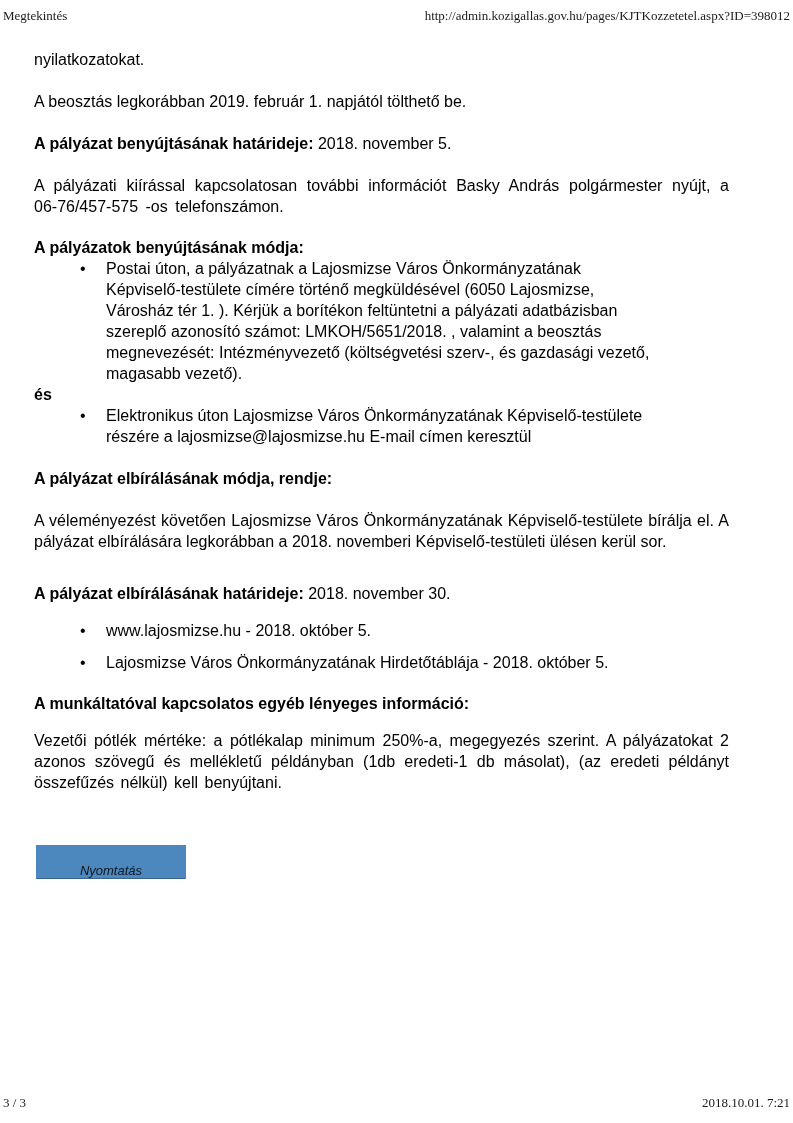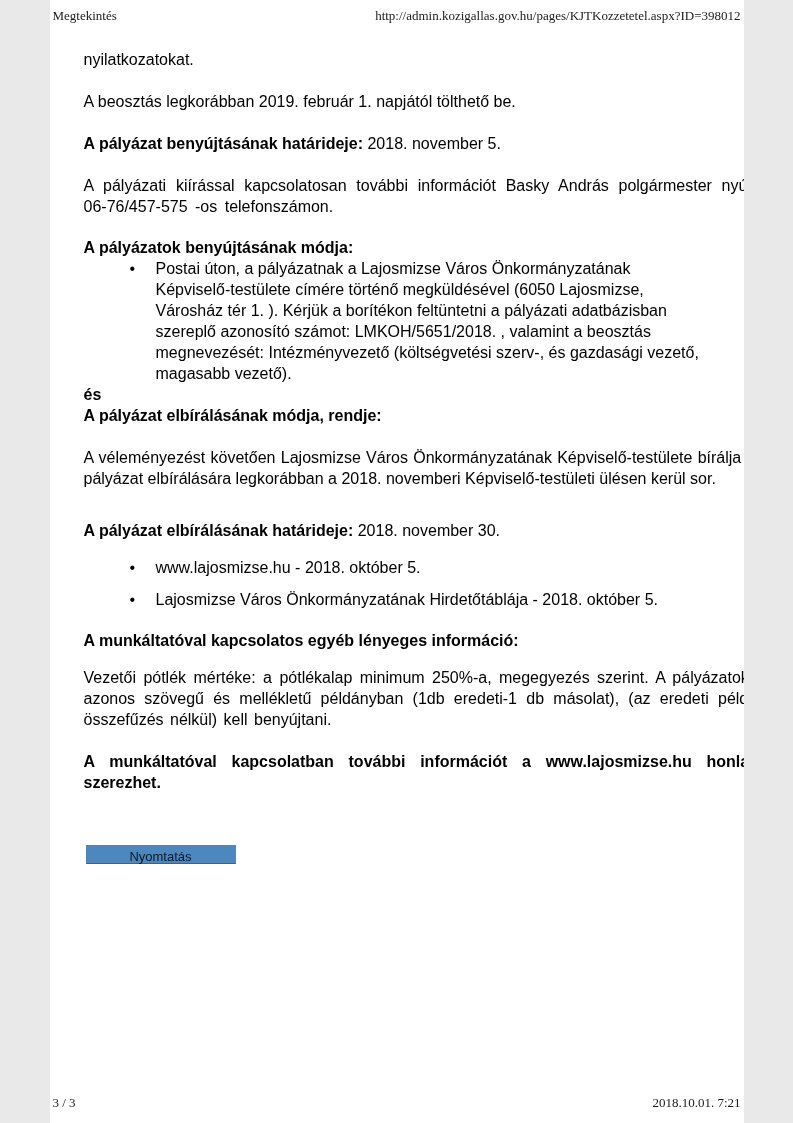--- a/index.html
+++ b/index.html
@@ -1,18 +1,18 @@
 <!DOCTYPE html>
 <html lang="hu" style="--button-bg: #4c87be; --button-text: #10181f;"><head>
 <meta charset="utf-8">
 <style>
   html, body { margin: 0; padding: 0; background: #e9e9e9; }
   .page {
     position: relative;
-    width: 694px;
+    width: 793px;
     height: 1123px;
     margin: 0 auto;
     background: #ffffff;
     font-family: "Liberation Sans", "DejaVu Sans", sans-serif;
     font-size: 16px;
     line-height: 21px;
     color: #000;
     overflow: hidden;
   }
   
@@ -63,22 +63,23 @@
     margin-left: 2px;
     background: var(--button-bg, #4c87be);
     color: var(--button-text, #10181f);
     border: 1px solid var(--button-bg, #4c87be);
     border-bottom-color: #38648c;
     font-family: "Liberation Sans", sans-serif;
     font-size: 13px;
     line-height: 17px;
     text-align: center;
     cursor: pointer;
-    padding: 2px;
+    padding: 16px;
     box-sizing: border-box;
+    font-style: italic;
   }
 </style>
 </head>
 <body>
 
 <div class="page">
 
   <div class="print-header">
     <span>Megtekintés</span>
     <span>http://admin.kozigallas.gov.hu/pages/KJTKozzetetel.aspx?ID=398012</span>
@@ -101,38 +102,41 @@
       <li class="preline">Postai úton, a pályázatnak a Lajosmizse Város Önkormányzatának
 Képviselő-testülete címére történő megküldésével (6050 Lajosmizse,
 Városház tér 1. ). Kérjük a borítékon feltüntetni a pályázati adatbázisban
 szereplő azonosító számot: LMKOH/5651/2018. , valamint a beosztás
 megnevezését: Intézményvezető (költségvetési szerv-, és gazdasági vezető,
 magasabb vezető).</li>
     </ul>
 
     <div class="connector mb0">és</div>
 
+    <ul class="bullets">
+      <li class="preline">Elektronikus úton Lajosmizse Város Önkormányzatának Képviselő-testülete
+részére a lajosmizse@lajosmizse.hu E-mail címen keresztül</li>
+    </ul>
 
     <h2>A pályázat elbírálásának módja, rendje:</h2>
 
     <p class="just mb31">A véleményezést követően Lajosmizse Város Önkormányzatának Képviselő-testülete bírálja el. A pályázat elbírálására legkorábban a 2018. novemberi Képviselő-testületi ülésen kerül sor.</p>
 
     <p class="mb16"><b>A pályázat elbírálásának határideje:</b> <span>2018. november 30.</span></p>
 
 
     <ul class="bullets spaced mb20">
       <li>www.lajosmizse.hu - 2018. október 5.</li>
       <li>Lajosmizse Város Önkormányzatának Hirdetőtáblája - 2018. október 5.</li>
     </ul>
 
     <h2 class="mb16">A munkáltatóval kapcsolatos egyéb lényeges információ:</h2>
 
     <p class="just ws2">Vezetői pótlék mértéke: a pótlékalap minimum 250%-a, megegyezés szerint. A pályázatokat 2 azonos szövegű és mellékletű példányban (1db eredeti-1 db másolat), (az eredeti példányt összefűzés nélkül) kell benyújtani.</p>
 
-    <p class="just ws8 bold mb0">A munkáltatóval kapcsolatban további információt a www.lajosmizse.hu honlapon szerezhet.</p>
 
     <div class="btn-row">
       <button class="print-btn" type="button">Nyomtatás</button>
     </div>
 
   </div>
 
   <div class="print-footer">
     <span>3 / 3</span>
     <span>2018.10.01. 7:21</span>

